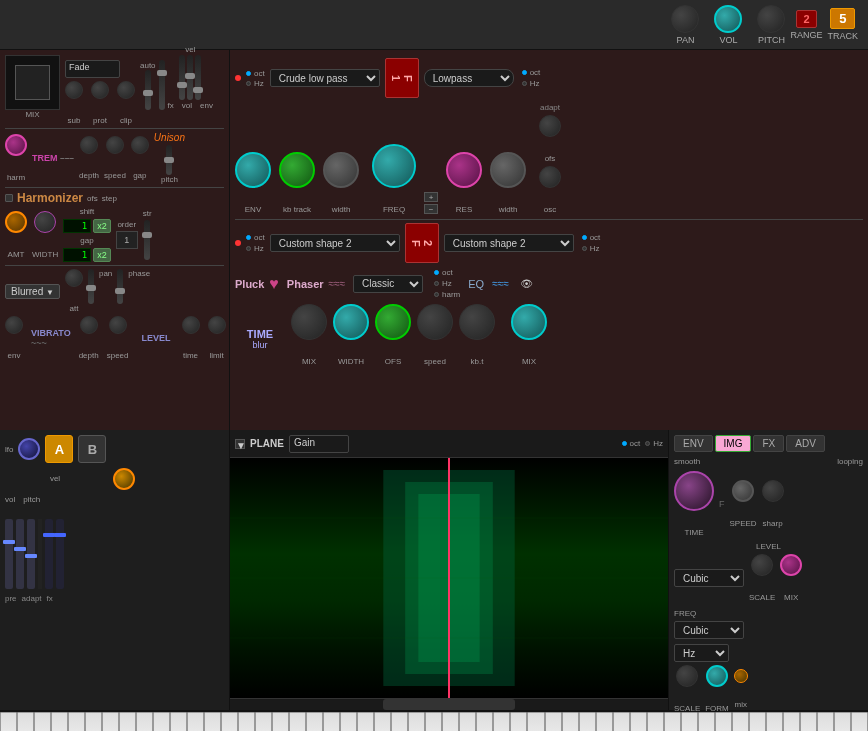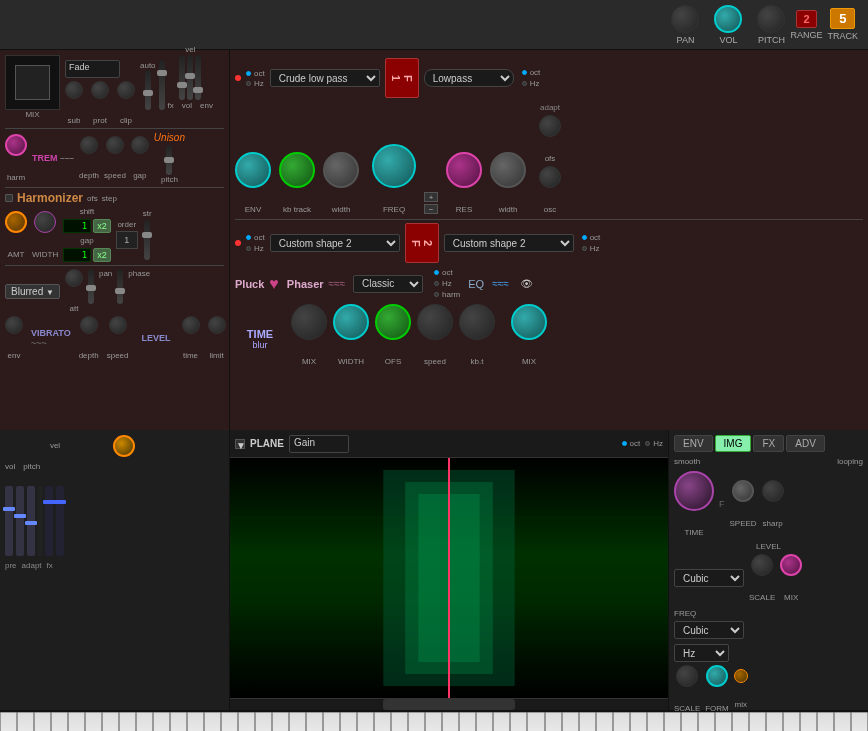--- a/index.html
+++ b/index.html
@@ -234,21 +234,21 @@
     .tab-btn {
       padding: 2px 8px;
       font-size: 10px;
       border: 1px solid #444;
       border-radius: 2px;
       cursor: pointer;
       background: #333;
       color: #aaa;
     }
     .tab-btn.active {
-      background: #86efac;
+      background: #f9a8d4;
       color: #000;
       border-color: #33aa33;
     }
 
     
     .piano {
       height: 60px;
       background: #222;
       display: flex;
       align-items: stretch;
@@ -784,20 +784,30 @@
         <span class="label-small">MIX</span>
       </div>
     </div>
   </div>
 </div>
 
 <div class="bottom-section">
 
   <div class="left-bottom">
 
+    <div class="lfo-section">
+      <span class="label-small">lfo</span>
+      <div class="knob-circle knob-sm" style="background:radial-gradient(circle at 35% 35%,#4444aa,#111133);border:2px solid #6666cc;"></div>
+      <div class="btn-a btn-ab">
+        <span>A</span>
+      </div>
+      <div class="btn-b btn-ab">
+        <span>B</span>
+      </div>
+    </div>
 
     <div style="display:flex;align-items:center;gap:8px;margin-bottom:5px;">
       <div style="display:flex;flex-direction:column;gap:2px;">
         <span class="label-small">vel</span>
         <div class="progress-bar-h" style="width:100px;">
             <div class="progress-fill" style="width:40%;"></div>
           </div>
       </div>
       <div class="knob-circle knob-sm" style="background:radial-gradient(circle at 35% 35%,#cc8800,#443300);border:2px solid #ff8800;"></div>
     </div>

